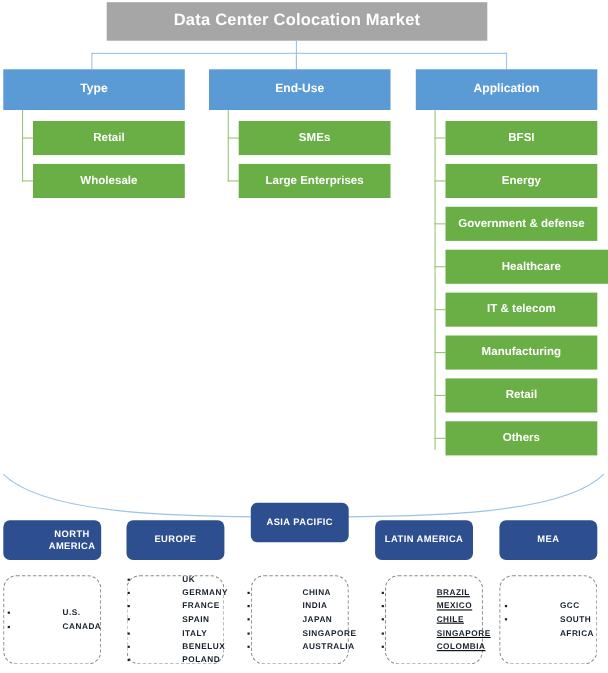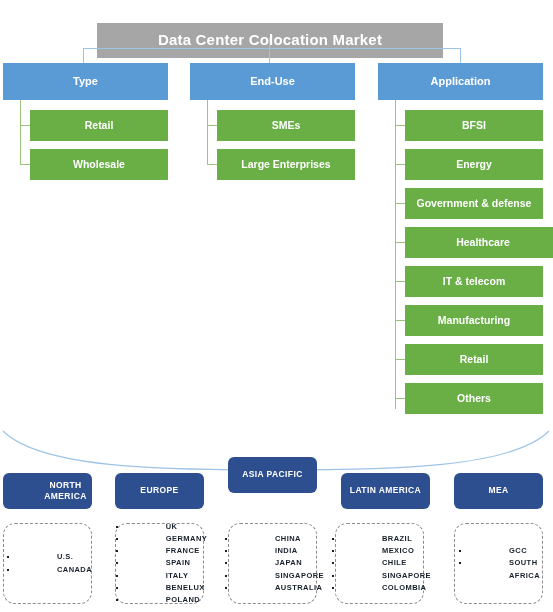--- a/index.html
+++ b/index.html
@@ -25,21 +25,20 @@
     justify-content: center;
     text-align: center;
     color: #ffffff;
     font-weight: bold;
     line-height: 1.12;
   }
   .root-box {
     background: #a6a6a6;
     font-size: 15px;
     letter-spacing: 0.2px;
-    margin-top: 21px;
   }
   .cat-box {
     background: #5b9bd5;
     font-size: 11px;
   }
   .leaf-box {
     background: #6aaf46;
     font-size: 10.5px;
     padding: 0 4px;
   }
@@ -180,21 +179,21 @@
   </div>
   <div class="country-box" style="left:228px; top:523px; width:89px; height:81px;">
     <ul class="country-list">
         <li>CHINA</li>
         <li>INDIA</li>
         <li>JAPAN</li>
         <li>SINGAPORE</li>
         <li>AUSTRALIA</li>
       </ul>
   </div>
-  <div class="country-box" style="left:335px; top:523px; width:89px; height:81px;">
+  <div class="country-box" style="left:350px; top:523px; width:89px; height:81px;text-decoration:underline;">
     <ul class="country-list">
         <li>BRAZIL</li>
         <li>MEXICO</li>
         <li>CHILE</li>
         <li>SINGAPORE</li>
         <li>COLOMBIA</li>
       </ul>
   </div>
   <div class="country-box" style="left:454px; top:523px; width:89px; height:81px;">
     <ul class="country-list">

